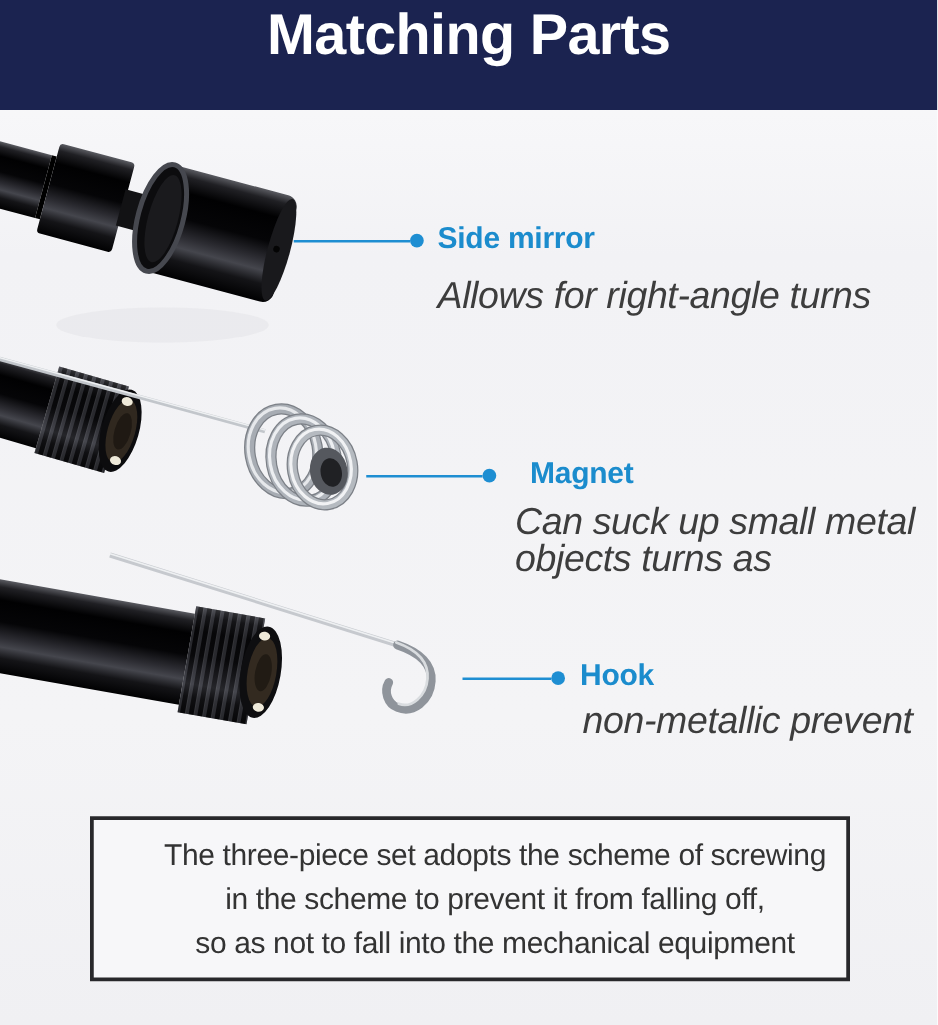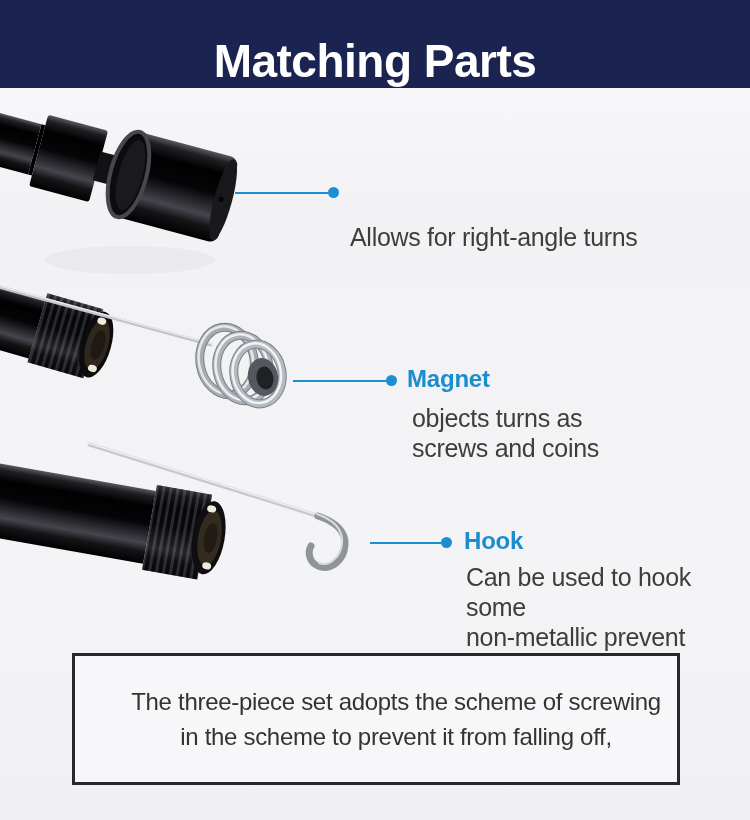--- a/index.html
+++ b/index.html
@@ -3,21 +3,21 @@
 <meta charset="utf-8">
 <style>
   html,body { margin:0; padding:0; }
   .page {
     position:relative; width:750px; height:820px; overflow:hidden;
     font-family:"Liberation Sans", sans-serif;
     background:linear-gradient(180deg,#fbfbfc 0%,#f2f2f5 25%,#f4f4f6 70%,#f0f0f3 100%);
   }
   .header {
     position:absolute; top:0; left:0; width:750px; height:88px;
-    background:#1b2350; display:flex; align-items:flex-end; justify-content:center;
+    background:#1b2350; display:flex; align-items:flex-start; justify-content:center;
   }
   .header h1 {
     margin:0; color:#ffffff; font-size:46px; font-weight:bold; letter-spacing:-0.5px;
   }
   .product-svg { position:absolute; }
   #img-side-mirror { left:0; top:95px; }
   #img-magnet     { left:0; top:283px; }
   #img-hook       { left:0; top:430px; }
 
   .leader { position:absolute; height:2px; background:#1e8ed2; }
@@ -26,25 +26,25 @@
   #dot-1    { left:328px; top:187px; }
   #leader-2 { left:293px; top:380px; width:93px; }
   #dot-2    { left:386px; top:375px; }
   #leader-3 { left:370px; top:542px; width:71px; }
   #dot-3    { left:441px; top:537px; }
 
   .callout-label {
     position:absolute; font-size:24px; font-weight:bold; color:#1b8ccd; letter-spacing:-0.2px;
   }
   #label-1 { left:350px; top:177px; }
-  #label-2 { left:407px; top:365px; }
+  #label-2 { left:424px; top:365px; }
   #label-3 { left:464px; top:527px; }
 
   .callout-desc {
-    position:absolute; font-size:25px; line-height:30px; color:#3d3d3d; letter-spacing:-0.3px;
+    position:absolute; font-size:30px; line-height:30px; color:#3d3d3d; letter-spacing:-0.3px;font-style:italic;
   }
   #desc-1 { left:350px; top:222px; }
   #desc-2 { left:412px; top:403px; }
   #desc-3 { left:466px; top:562px; }
 
   .footnote-box {
     position:absolute; left:72px; top:653px; width:608px; height:132px;
     box-sizing:border-box; border:3px solid #28282b; background:#f7f7f9;
     display:flex; flex-direction:column; justify-content:center;
     text-align:center; font-size:24px; line-height:35px; color:#333333; letter-spacing:-0.3px;padding-left:40px;
@@ -164,38 +164,39 @@
       <ellipse cx="215" cy="99" rx="4.5" ry="3.5" fill="#efeada"></ellipse>
     </g>
     <line x1="88" y1="14" x2="318" y2="86" stroke="#c6c9ce" stroke-width="4"></line>
     <line x1="88" y1="13" x2="318" y2="85" stroke="#eef0f2" stroke-width="1.4"></line>
     <path d="M318,86 C336,92 346,102 345,115 C344,131 330,141 318,136 C310,133 307,123 311,116" fill="none" stroke="#8f949b" stroke-width="7" stroke-linecap="round"></path>
     <path d="M317,84 C334,90 343,100 342,113 C341,127 329,137 319,133" fill="none" stroke="#d9dcdf" stroke-width="2.2" stroke-linecap="round"></path>
   </svg>
 
   <div id="leader-1" class="leader"></div>
   <div id="dot-1" class="leader-dot"></div>
+  <div id="label-1" class="callout-label">Side mirror</div>
   <div id="desc-1" class="callout-desc">
     <div>Allows for right-angle turns</div>
   </div>
 
   <div id="leader-2" class="leader"></div>
   <div id="dot-2" class="leader-dot"></div>
   <div id="label-2" class="callout-label">Magnet</div>
   <div id="desc-2" class="callout-desc">
+    <div>Can suck up small metal</div>
     <div>objects turns as</div>
-    <div>screws and coins</div>
   </div>
 
   <div id="leader-3" class="leader"></div>
   <div id="dot-3" class="leader-dot"></div>
   <div id="label-3" class="callout-label">Hook</div>
   <div id="desc-3" class="callout-desc">
-    <div>Can be used to hook some</div>
     <div>non-metallic prevent</div>
   </div>
 
   <div class="footnote-box">
     <div>The three-piece set adopts the scheme of screwing</div>
     <div>in the scheme to prevent it from falling off,</div>
+    <div>so as not to fall into the mechanical equipment</div>
   </div>
 
 </div>
 
 </body></html>

